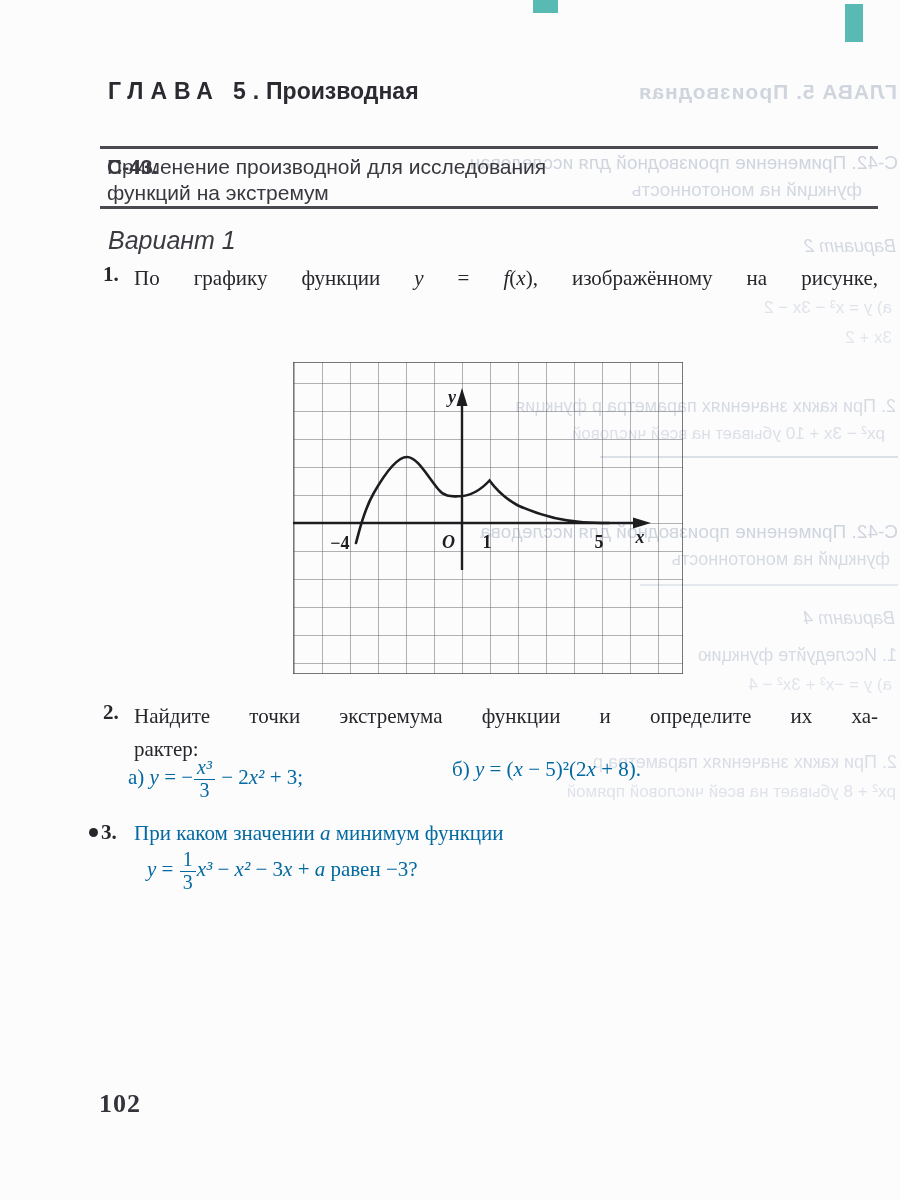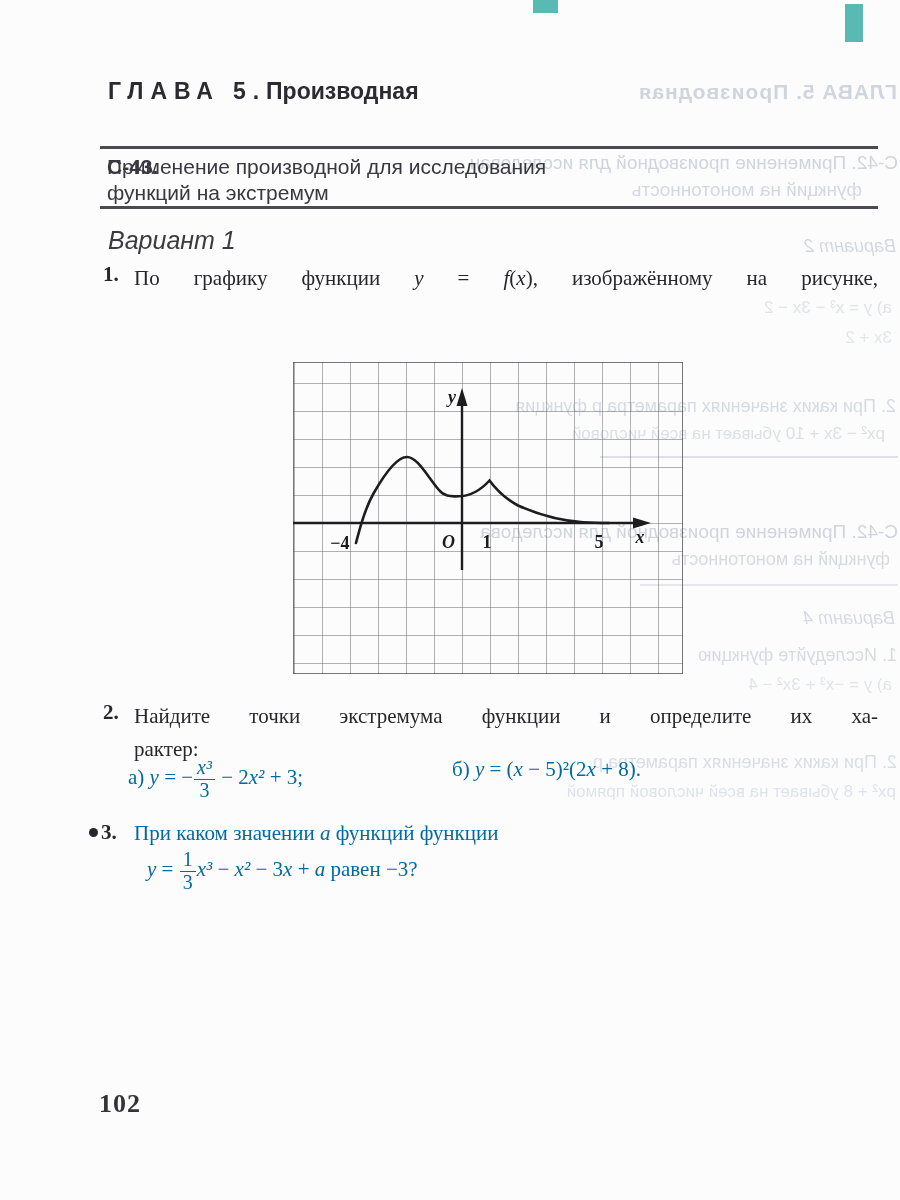--- a/index.html
+++ b/index.html
@@ -141,21 +141,21 @@
   <div class="pnum" style="left:103px;top:700px">2.</div>
   <div class="ptext" style="left:134px;top:700px">
     <span class="jline">Найдите точки экстремума функции и определите их ха-</span>
     <span class="lline">рактер:</span>
   </div>
   <div class="formula" style="left:128px;top:757px"><span>а) </span><span class="mi">y</span><span> = −</span><span class="frac"><span class="fnum mi">x³</span><span class="fden">3</span></span><span> − 2</span><span class="mi">x²</span><span> + 3;</span></div>
   <div class="formula" style="left:452px;top:757px"><span>б) </span><span class="mi">y</span><span> = (</span><span class="mi">x</span><span> − 5)²(2</span><span class="mi">x</span><span> + 8).</span></div>
 
   <div class="dot" style="left:89px;top:828px"></div>
   <div class="pnum" style="left:101px;top:820px">3.</div>
-  <div class="formula" style="left:134px;top:821px"><span>При каком значении </span><span class="mi">a</span><span> функций функции</span></div>
+  <div class="formula" style="left:134px;top:821px"><span>При каком значении </span><span class="mi">a</span><span> минимум функции</span></div>
   <div class="formula" style="left:147px;top:849px"><span class="mi">y</span><span> = </span><span class="frac"><span class="fnum">1</span><span class="fden">3</span></span><span class="mi">x³</span><span> − </span><span class="mi">x²</span><span> − 3</span><span class="mi">x</span><span> + </span><span class="mi">a</span><span> равен −3?</span></div>
 
   <div class="abs pagenum">102</div>
 
 </div>
 
 <div id="marks-layer">
     <div class="mark" style="left: 533px; top: 0px; width: 25px; height: 13px; background: rgb(47, 169, 161);"></div>
     <div class="mark" style="left: 845px; top: 4px; width: 18px; height: 38px; background: rgb(47, 169, 161);"></div>
   </div>

